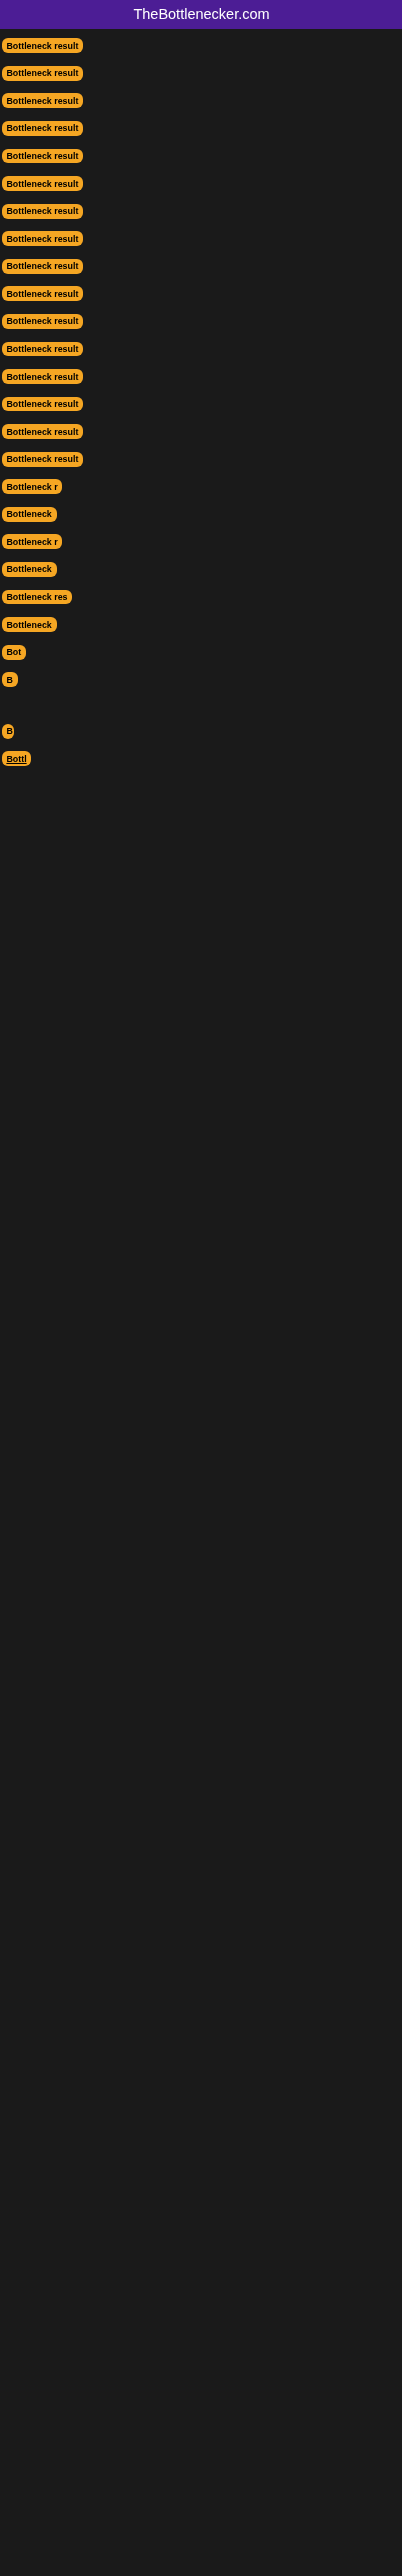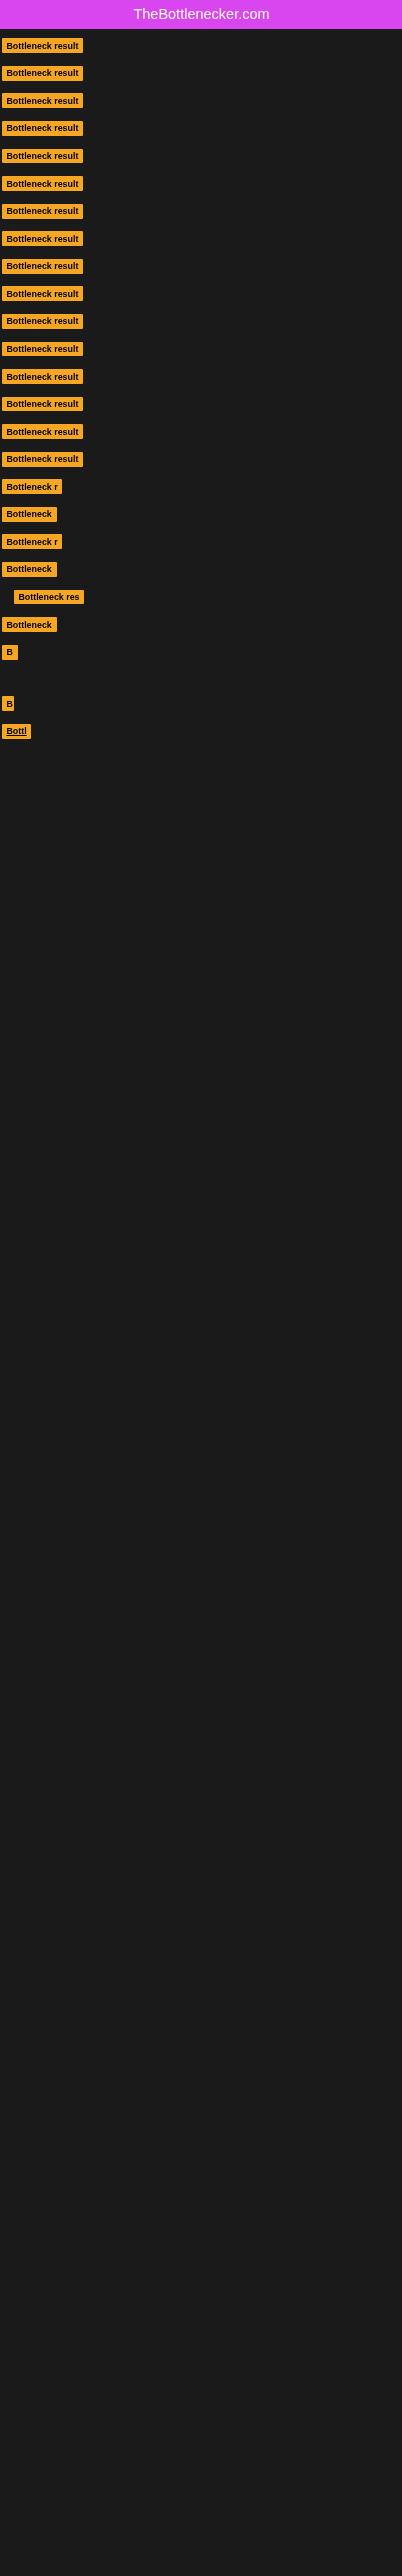--- a/index.html
+++ b/index.html
@@ -14,30 +14,30 @@
       min-height: 2576px;
       font-family: Arial, sans-serif;
       position: relative;
     }
 
     .site-title {
       text-align: center;
       color: #ffffff;
       font-size: 14.5px;
       padding: 6.4px 0;
-      background-color: #d946ef;
+      background-color: #4c1d95;
     }
 
     .bottleneck-badge {
       background-color: #f5a623;
       color: #000000;
       font-size: 8.9px;
       font-weight: bold;
       padding: 2.4px 4.8px;
-      border-radius: 1px;
+      border-radius: 6px;
       white-space: nowrap;
       overflow: hidden;
       display: inline-block;
       text-align: center;
     }
 
     .items-container {
       padding: 3.2px 0;
     }
 
@@ -110,24 +110,27 @@
     <div class="item-row">
       <span class="bottleneck-badge" style="max-width: 71px;">Bottleneck</span>
     </div>
     <div class="item-row">
       <span class="bottleneck-badge" style="max-width: 76px;">Bottleneck r</span>
     </div>
     <div class="item-row">
       <span class="bottleneck-badge" style="max-width: 68px;">Bottleneck</span>
     </div>
     <div class="item-row">
-      <span class="bottleneck-badge" style="max-width: 87px; margin-left: 12px;">Bottleneck res</span>
+      <span class="bottleneck-badge" style="max-width: 87px;">Bottleneck res</span>
     </div>
     <div class="item-row">
       <span class="bottleneck-badge" style="max-width: 66px;">Bottleneck</span>
+    </div>
+    <div class="item-row">
+      <span class="bottleneck-badge" style="max-width: 31px;">Bot</span>
     </div>
     <div class="item-row">
       <span class="bottleneck-badge" style="max-width: 17.7px;">B</span>
     </div>
     <div class="item-row" style="min-height: 24px;"></div>
     <div class="item-row">
       <span class="bottleneck-badge" style="max-width: 12px;">B</span>
     </div>
     <div class="item-row">
       <span class="bottleneck-badge" style="max-width: 34px; text-decoration: underline;">Bottl</span>

